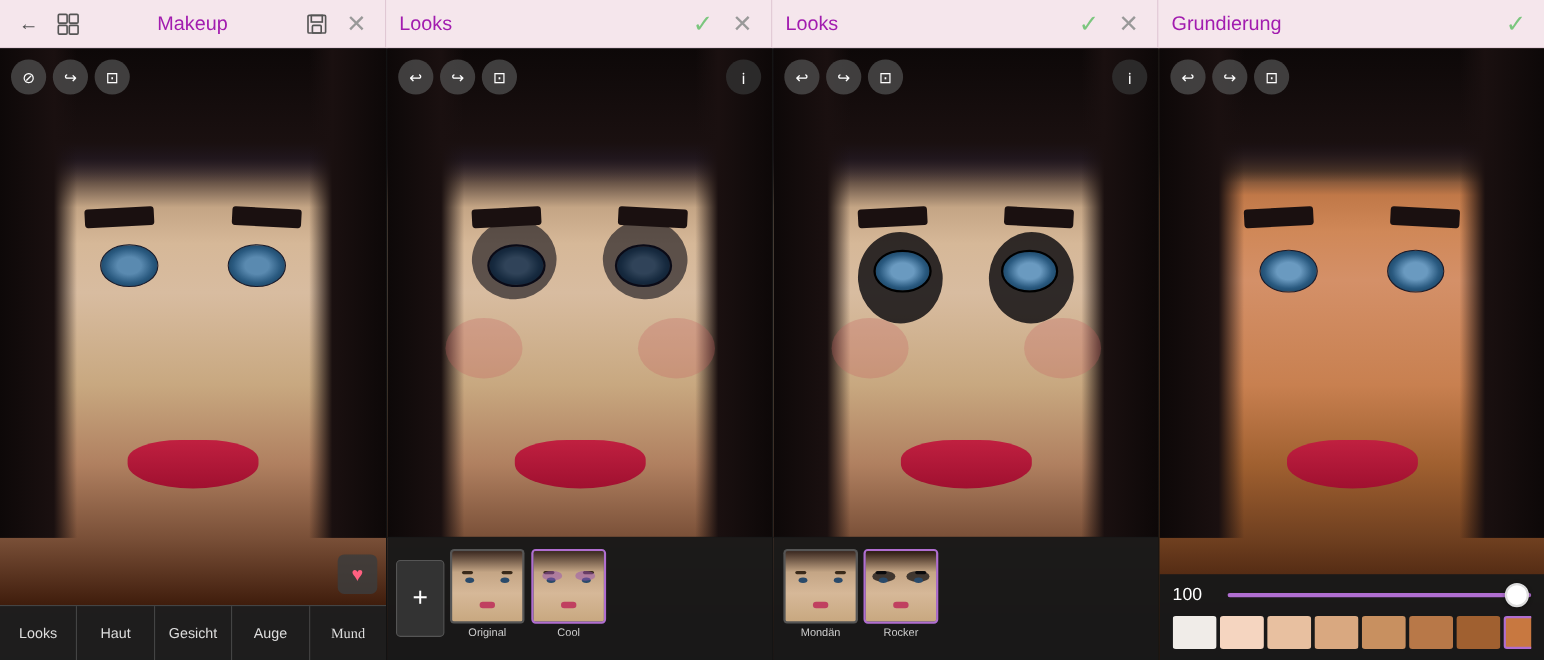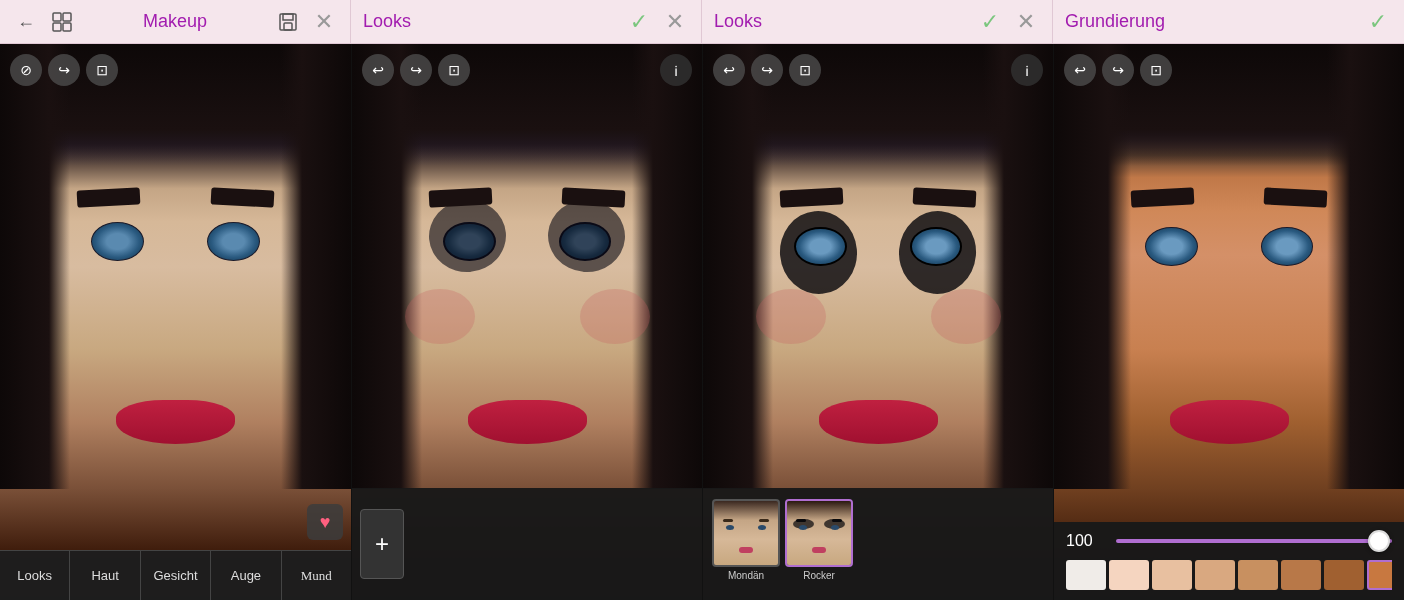--- a/index.html
+++ b/index.html
@@ -387,21 +387,48 @@
       <div class="circle-icon">↪</div>
       <div class="circle-icon">⊡</div>
     </div>
     <div style="position:absolute;top:10px;right:10px;">
       <div class="circle-icon info">ℹ</div>
     </div>
 
     <div class="looks-row">
       <div class="looks-add-btn">+</div>
 
-
+      <div class="look-thumb">
+        <div class="look-thumb-img">
+          <div class="look-thumb-face" style="background:linear-gradient(180deg,#3a2820 0%,#c4a585 30%,#d6b898 60%,#c8a880 100%);">
+            <div class="thumb-eyebrow left"></div>
+            <div class="thumb-eyebrow right"></div>
+            <div class="thumb-eye left"></div>
+            <div class="thumb-eye right"></div>
+            <div class="thumb-lip"></div>
+          </div>
+        </div>
+        <span class="look-thumb-label">Original</span>
+      </div>
+
+      <div class="look-thumb">
+        <div class="look-thumb-img selected">
+          <div class="look-thumb-face" style="background:linear-gradient(180deg,#3a2820 0%,#c4a585 30%,#d6b898 60%,#c8a880 100%);">
+            <div class="thumb-eyebrow left"></div>
+            <div class="thumb-eyebrow right"></div>
+            <div class="thumb-eye left"></div>
+            <div class="thumb-eye right"></div>
+            <div class="thumb-lip"></div>
+
+            <div style="position:absolute;top:28%;left:12%;width:28%;height:14%;background:rgba(150,80,180,0.5);border-radius:50%;"></div>
+            <div style="position:absolute;top:28%;right:12%;width:28%;height:14%;background:rgba(150,80,180,0.5);border-radius:50%;"></div>
+          </div>
+        </div>
+        <span class="look-thumb-label">Cool</span>
+      </div>
 
 
 
     </div>
   </div>
 
   <div class="photo-panel photo-panel-3 panel-with-looks">
     <div style="width:100%;height:100%;background:linear-gradient(180deg,#0d0d18 0%,#1a1a2a 12%,#2a2030 18%,#6a5548 22%,#c4a585 26%,#d6b898 32%,#d8bca0 40%,#c8a880 55%,#b08060 68%,#7a5038 80%,#3a1808 92%,#1a0808 100%);position:relative;">
       <div style="position:absolute;top:0;left:0;right:0;height:22%;background:linear-gradient(180deg,#0d0808 0%,#1a1010 70%,transparent 100%);"></div>
       <div style="position:absolute;top:0;left:0;width:20%;height:80%;background:linear-gradient(90deg,#0d0808 0%,#1a1010 70%,transparent 100%);"></div>

